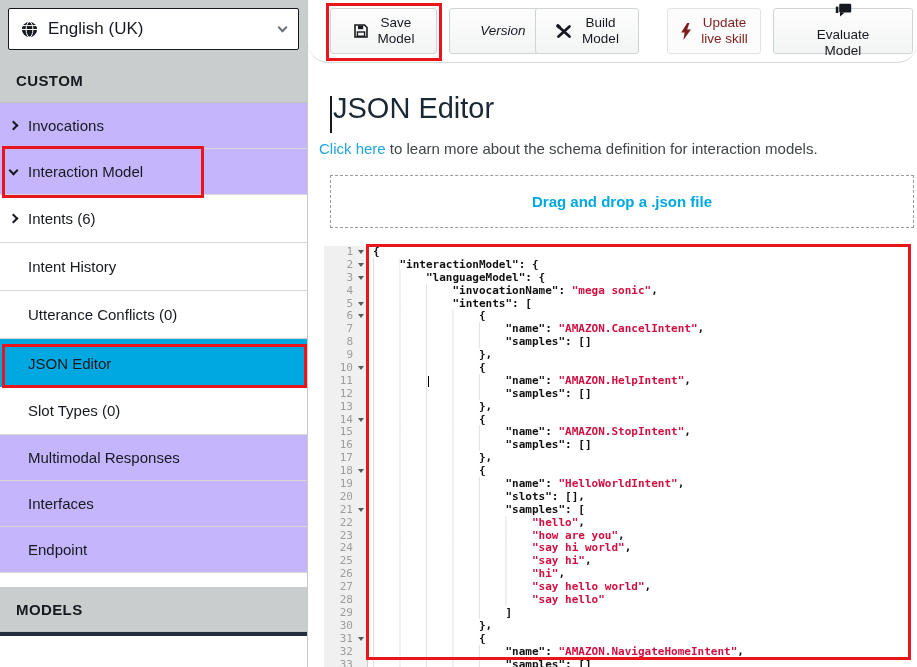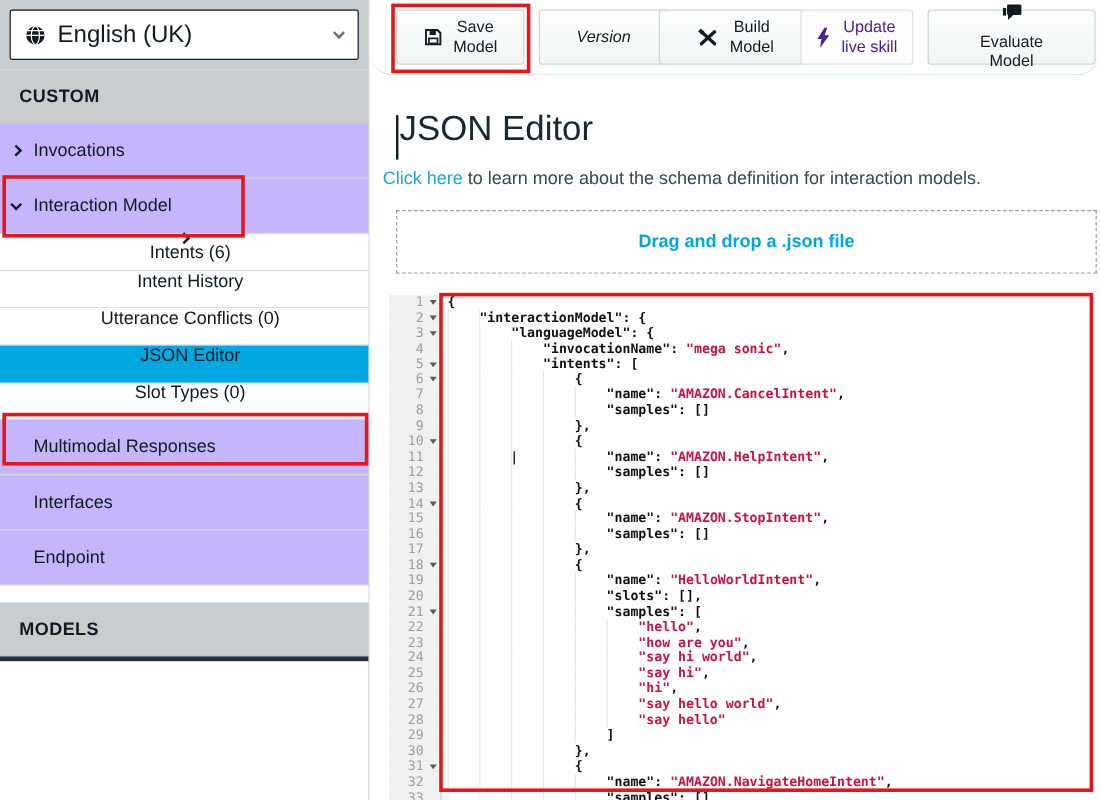--- a/index.html
+++ b/index.html
@@ -6,51 +6,51 @@
   html,body { width:917px; height:667px; }
   body { position:relative; overflow:hidden; background:#fff;
          font-family:"Liberation Sans","DejaVu Sans",sans-serif; color:#16191f; }
 
   
   .sidebar { position:absolute; left:0; top:0; width:308px; height:667px;
              background:#fff; border-right:1px solid #c9c9c9; }
   .lang-area { height:58px; background:#c9cdcd; padding:8px; }
   .lang-select { height:42px; background:#fff; border:1px solid #16191f; border-radius:2px;
                  display:flex; align-items:center; padding:0 12px; cursor:pointer; }
-  .lang-select .lbl { margin-left:10px; font-size:20px; flex:1; }
+  .lang-select .lbl { margin-left:10px; font-size:17px; flex:1; }
   .sb-header { height:45px; background:#c9cdcd; display:flex; align-items:center;
                padding-left:16px; font-weight:bold; font-size:15px; letter-spacing:.4px;
                border-bottom:1px solid #c0c4c4; }
   .sb-item { display:flex; align-items:center; padding-left:10px;
              border-bottom:1px solid #d7d7d7; font-size:15px; cursor:pointer; }
   .sb-item.top { height:46px; background:#c4b5fd; }
-  .sb-item.sub { height:31px; background:#ffffff;flex-direction:column; }
+  .sb-item.sub { height:48px; background:#ffffff; }
   .sb-item.selected { background:#00a8e1; border-bottom:none; }
   .chev-wrap { width:18px; display:flex; align-items:center; }
   .chev { display:inline-block; width:7px; height:7px;
           border-right:2px solid #16191f; border-bottom:2px solid #16191f; }
   .chev.right { transform:rotate(-45deg); }
   .chev.down  { transform:rotate(45deg); margin-top:-3px; }
   .badge { background:#697077; color:#fff; font-size:11.5px; padding:3px 8px;
            border-radius:3px; margin-left:14px; }
   .sb-spacer { height:14px; background:#fff; }
   .sb-bottom-bar { height:4px; background:#232f3e; }
 
   
   .main { position:absolute; left:308px; top:0; width:609px; height:667px; background:#fff; }
   .toolbar { position:relative; height:63px; background:#fff; border-bottom:1px solid #d5dbdb;border-radius:20px; }
   .tb-btn { position:absolute; top:8px; height:46px; border:1px solid #cfd4d4; border-radius:3px;
             background:linear-gradient(#fdfdfd,#f3f4f4); display:flex; align-items:center;
             justify-content:center; gap:9px; font-size:13.5px; color:#16191f; cursor:pointer;
             text-align:center; line-height:1.15; }
   .tb-btn .txt div { white-space:nowrap; }
-  .tb-btn.disabled { color:#4c1d95; border-color:#dfe3e3; background:#fcfcfc; cursor:default; }
+  .tb-btn.disabled { color:#7f1d1d; border-color:#dfe3e3; background:#fcfcfc; cursor:default; }
   #btn-save-model        { left:22px;  width:107px; }
   #btn-version           { left:141px; width:108px;font-style:italic;  }
-  #btn-build-model       { left:241px; width:128px; }
+  #btn-build-model       { left:227px; width:104px; }
   #btn-update-live-skill { left:359px; width:94px;  }
   #btn-evaluate-model    { left:465px; width:140px;flex-direction:column; }
 
   .page-title { position:absolute; left:25px; top:92px; font-size:29px; font-weight:300;
                 color:#1b2733; }
   .title-caret { position:absolute; left:22px; top:96px; width:2px; height:37px; background:#16191f; }
   .intro { position:absolute; left:11px; top:140px; font-size:15px; color:#3f4649; }
   .intro a { color:#1fa5dc; text-decoration:none; cursor:pointer; }
   .dropzone { position:absolute; left:22px; top:175px; width:584px; height:53px;
               border:1px dashed #9b9b9b; display:flex; align-items:center; justify-content:center; }

